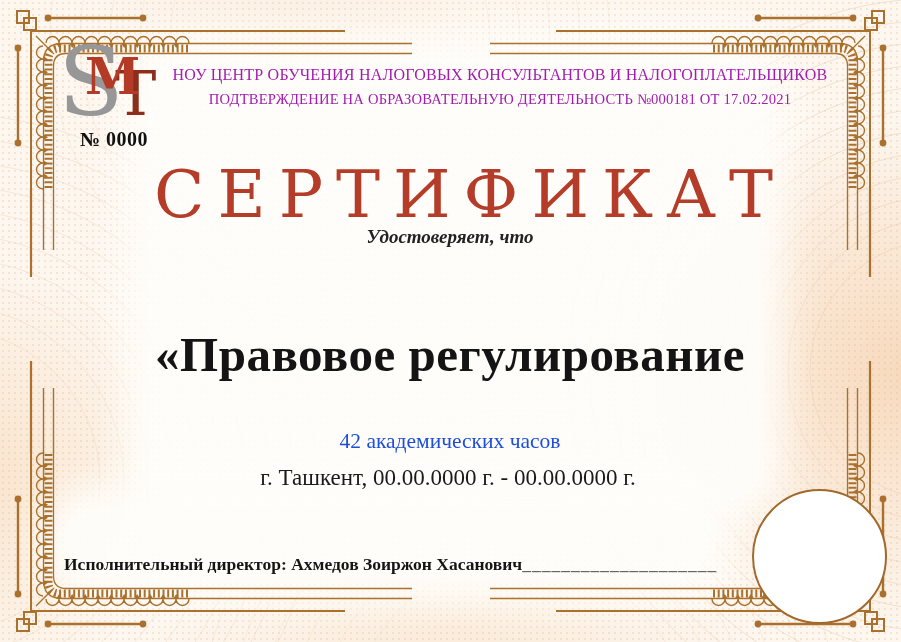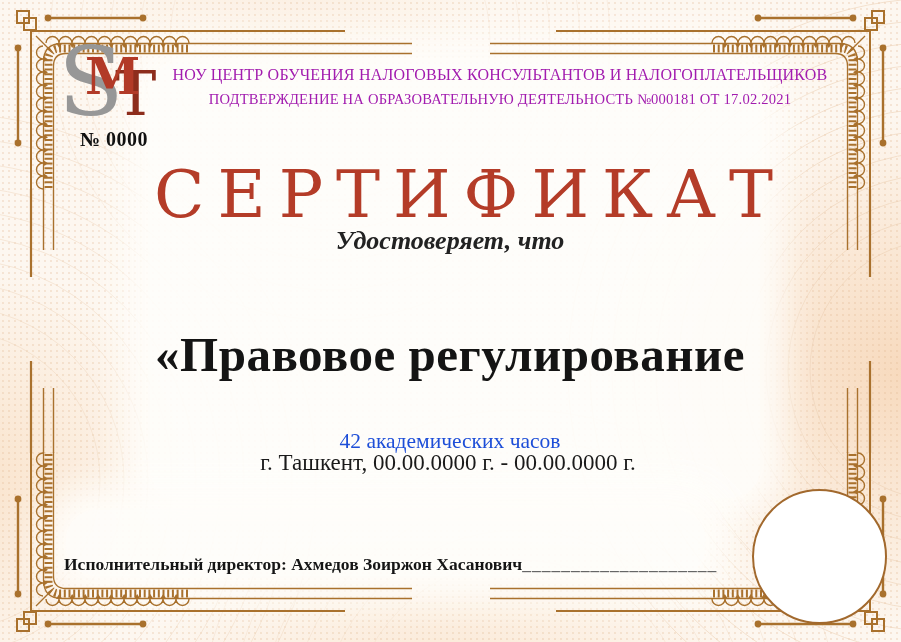--- a/index.html
+++ b/index.html
@@ -36,30 +36,30 @@
   .logo .t{left:57px;top:17px;font-size:62px;color:#8d2d1c}
   .logo-number{left:50px;top:128px;width:128px;font-weight:700;font-size:20px;
                letter-spacing:.5px;color:#111;z-index:4;text-align:center}
 
   .header{left:152px;top:66px;width:696px;color:#a21caf}
   .header-line1{font-size:16px;letter-spacing:.2px}
   .header-line2{margin-top:7px;font-size:14.6px;letter-spacing:.2px}
 
   .title{left:70px;top:162px;width:800px;font-family:"DejaVu Serif",serif;
          font-size:66px;color:#b43c28;letter-spacing:13px;white-space:nowrap;line-height:1}
-  .certifies{left:55px;top:226px;width:790px;font-style:italic;font-size:26px;
+  .certifies{left:55px;top:226px;width:790px;font-style:italic;font-size:19px;
              font-weight:700;color:#222}
   .recipient{left:40px;top:260px;width:820px;font-size:45px;color:#2d4f8c;
              letter-spacing:.5px;white-space:nowrap;line-height:1}
   .course-intro{left:55px;top:306px;width:790px;font-style:italic;font-size:22px;
                 font-weight:700;color:#1d1d1d}
   .course{left:55px;top:333px;width:790px;font-weight:700;font-size:49px;
           line-height:43px;color:#141414;letter-spacing:.5px}
   .hours{left:55px;top:429px;width:790px;font-size:21.5px;color:#1d4ed8}
-  .place{left:55px;top:450px;width:786px;font-size:23px;color:#1a1a1a}
+  .place{left:55px;top:465px;width:786px;font-size:23px;color:#1a1a1a}
 
   .footer{left:64px;top:554px;width:740px;font-weight:700;font-size:17.5px;
           color:#151515;white-space:nowrap;z-index:4;text-align:left}
   .sig{font-weight:700;color:#666;letter-spacing:1px}
 
   .seal{left:752px;top:489px;width:131px;height:131px;border-radius:50%;
         background:#fff;border:2.5px solid #a2692d;z-index:5}
 </style>
 </head>
 <body>

